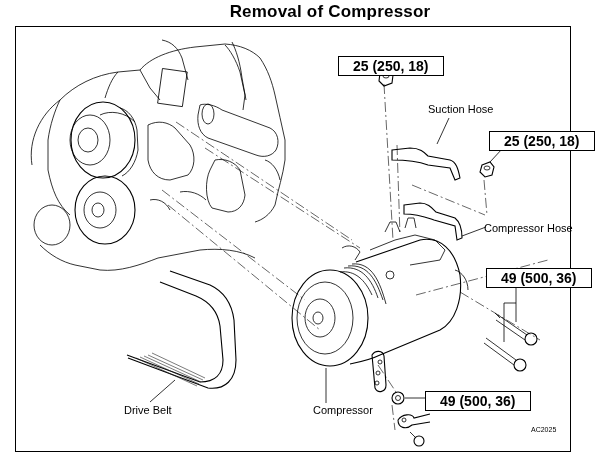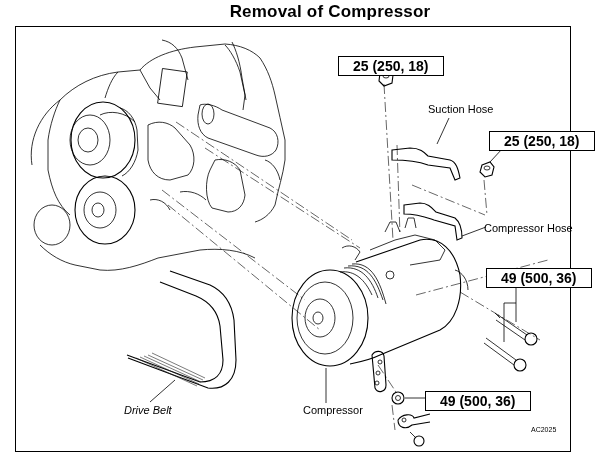--- a/index.html
+++ b/index.html
@@ -151,15 +151,15 @@
     <line class="ln" x1="405" y1="398" x2="425" y2="398"></line>
   </g>
 </svg>
 
 <div class="box" style="left:338px; top:56px;">25 (250, 18)</div>
 <div class="lbl" style="left:428px; top:103px;">Suction Hose</div>
 <div class="box" style="left:489px; top:131px;">25 (250, 18)</div>
 <div class="lbl" style="left:484px; top:222px;">Compressor Hose</div>
 <div class="box" style="left:486px; top:268px;">49 (500, 36)</div>
 <div class="box" style="left:425px; top:391px;">49 (500, 36)</div>
-<div class="lbl" style="left:124px; top:404px;font-style:italic;">Drive Belt</div>
-<div class="lbl" style="left:303px; top:404px;">Compressor</div>
+<div class="lbl" style="left:124px; top:404px;">Drive Belt</div>
+<div class="lbl" style="left:313px; top:404px;">Compressor</div>
 <div class="code" style="left:531px; top:426px;">AC2025</div>
 
 </body></html>

